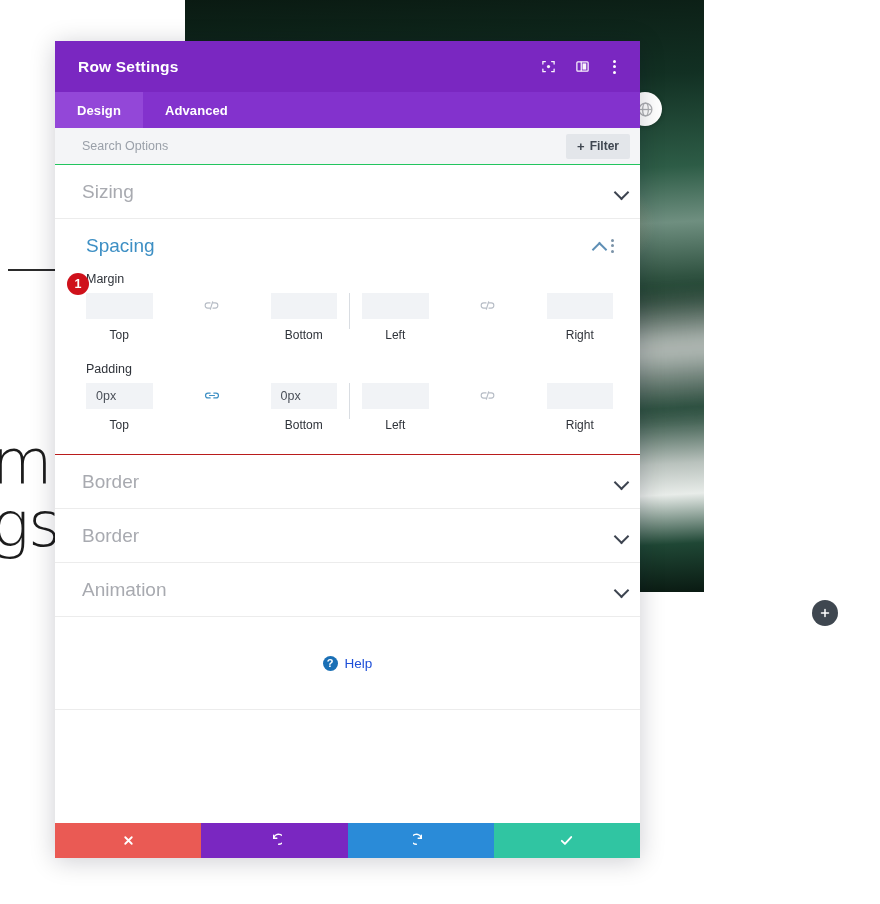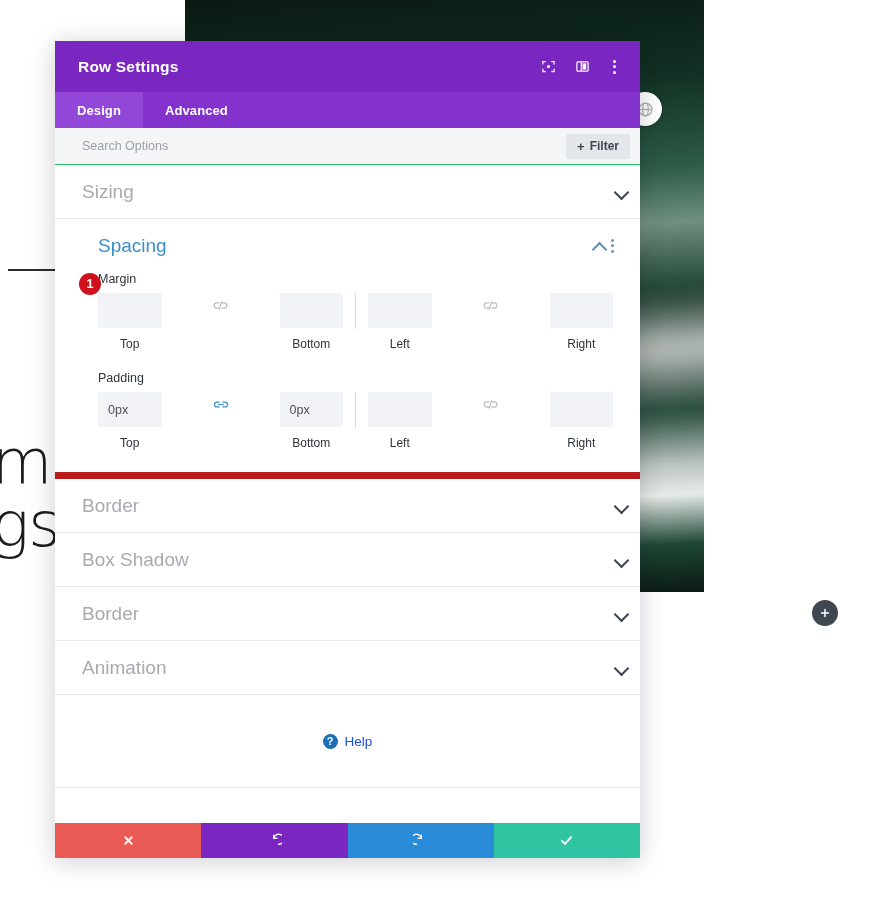--- a/index.html
+++ b/index.html
@@ -121,40 +121,40 @@
   .accordion .acc-label { flex: 1; }
   .chev { width: 13px; height: 13px; display: inline-block; position: relative; }
   .chev::before {
     content: ""; position: absolute; left: 1px; top: 2px;
     width: 9px; height: 9px;
     border-right: 2px solid #3d4450; border-bottom: 2px solid #3d4450;
     transform: rotate(45deg);
   }
   .chev.up::before { transform: rotate(-135deg); top: 5px; }
 
-  .section-open { border-bottom: 7px solid #b91c1c; padding: 0 0 22px 16px; }
+  .section-open { border-bottom: 1px solid #b91c1c; padding: 0 0 22px 4px; }
   .section-head {
     height: 53px; display: flex; align-items: center; padding: 0 21px 0 27px;
   }
   .section-head .sec-title { flex: 1; color: #3d8fc4; font-size: 19px; font-weight: 300; }
   .section-head .chev.up::before { border-color: #5f8fb5; }
   .kebab-dark { display: flex; flex-direction: column; gap: 2.5px; padding: 2px 5px; }
   .kebab-dark i { display: block; width: 3px; height: 3px; border-radius: 50%; background: #7b93a8; }
 
   .field-group { padding: 0 27px; position: relative; }
   .group-label {
     font-size: 12.5px; color: #2f333a; margin-bottom: 7px; font-weight: normal;
   }
   .group-label.pad-label { margin-top: 20px; }
 
   .quad { display: flex; align-items: flex-start; }
   .pair { display: flex; align-items: flex-start; flex: 1; gap: 44px; }
   .cell { flex: 1; }
   .cell input {
-    width: 100%; height: 35px; background: #f1f3f6; border: none; outline: none;
+    width: 100%; height: 26px; background: #f1f3f6; border: none; outline: none;
     font-family: "Liberation Sans", sans-serif; font-size: 12.5px; color: #4a4f58;
     padding: 0 10px;
   }
   .cell .cap {
     display: block; text-align: center; font-size: 12px; color: #2f333a; margin-top: 9px;
   }
   .linkicon {
     width: 30px; height: 25px; display: flex; align-items: center; justify-content: center;
     flex: 0 0 30px;
   }
@@ -354,24 +354,20 @@
         </div>
 
       </div>
     </div>
 
     <div class="accordion">
       <span class="acc-label">Border</span>
       <span class="chev"></span>
     </div>
     <div class="accordion">
-      <span class="acc-label">Box Shadow</span>
-      <span class="chev"></span>
-    </div>
-    <div class="accordion">
       <span class="acc-label">Border</span>
       <span class="chev"></span>
     </div>
     <div class="accordion">
       <span class="acc-label">Animation</span>
       <span class="chev"></span>
     </div>
 
     <div class="help-row">
       <span class="help-icon">?</span>

